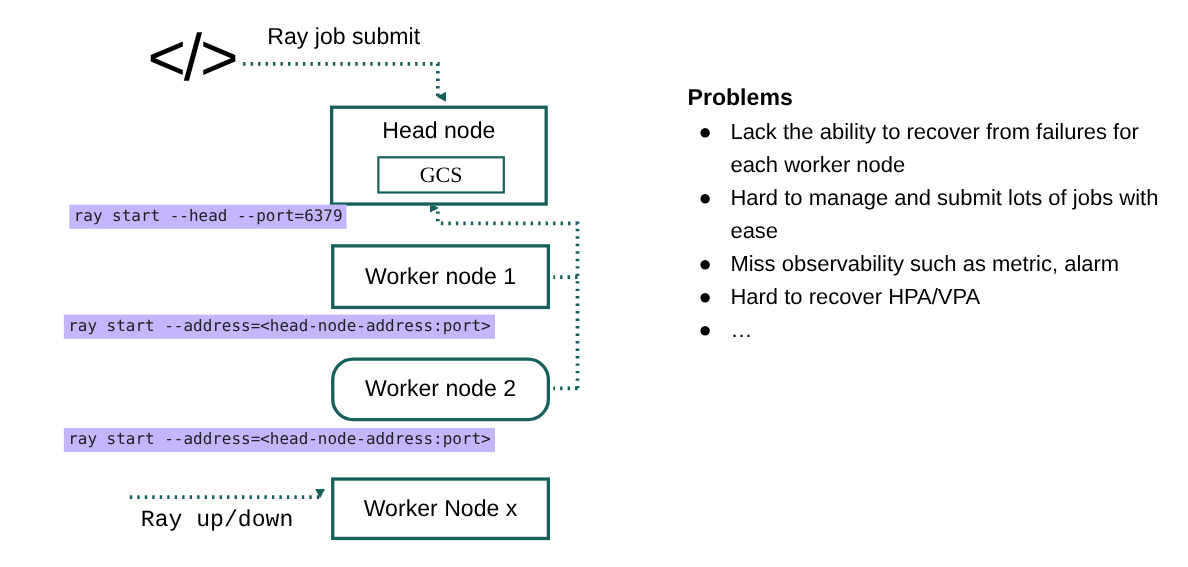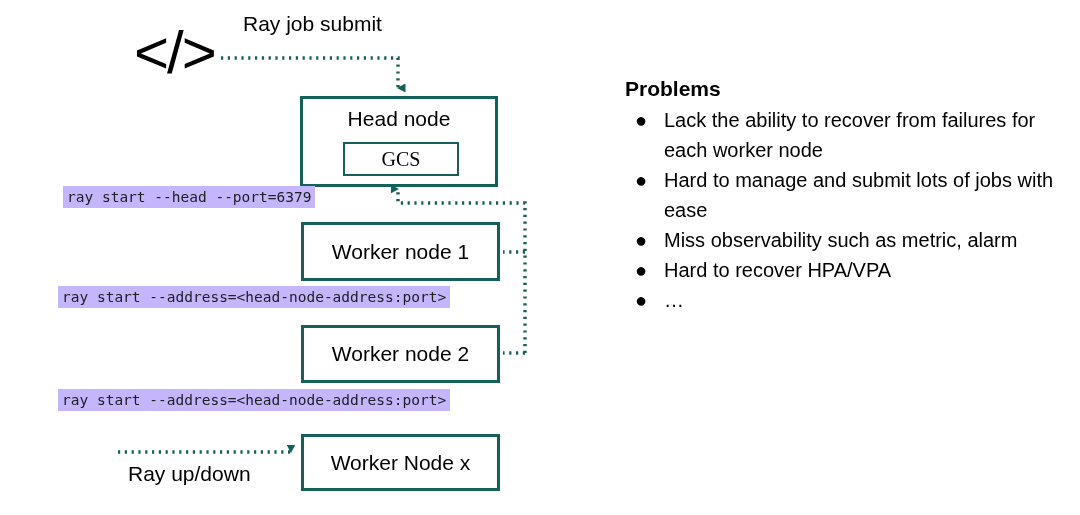--- a/index.html
+++ b/index.html
@@ -34,43 +34,43 @@
   }
   #head-node{left:300px;top:96px;width:198px;height:91px;
     flex-direction:column;justify-content:flex-start;padding-top:8px;}
   #gcs-box{
     position:absolute;left:40px;top:43px;width:116px;height:34px;
     box-sizing:border-box;background:#fff;border:2px solid #16605c;
     display:flex;align-items:center;justify-content:center;
   }
   #gcs-box .node-label{font-size:20px;font-family:Liberation Serif, serif;}
   #worker-node-1{left:301px;top:222px;width:199px;height:59px;}
-  #worker-node-2{left:301px;top:325px;width:199px;height:58px;}
+  #worker-node-2{left:301px;top:325px;width:199px;height:58px;border-radius:20px;}
   #worker-node-x{left:301px;top:434px;width:199px;height:57px;}
 
   
   .code-chip{
     position:absolute;
     background:#c4b5fd;
     color:#202124;
     font-family:"DejaVu Sans Mono","Liberation Mono",monospace;
     font-size:14.5px;
     line-height:20px;
     white-space:pre;
     padding:1px 4px;
     box-sizing:border-box;
   }
   #code-head{left:63px;top:186px;}
   #code-w1{left:58px;top:286px;}
   #code-w2{left:58px;top:389px;}
 
   
   .plain{position:absolute;white-space:nowrap;}
-  #ray-job-submit-label{left:243px;top:11px;font-size:21px;line-height:26px;}
-  #ray-updown-label{left:128px;top:461px;font-size:21px;line-height:26px;}
+  #ray-job-submit-label{left:243px;top:21px;font-size:21px;line-height:26px;}
+  #ray-updown-label{left:128px;top:461px;font-size:21px;line-height:26px;font-family:Liberation Mono, monospace;}
 
   
   #code-glyph{
     position:absolute;left:134px;top:22px;width:80px;height:62px;
     font-size:60px;line-height:62px;font-weight:500;
     font-family:"Liberation Sans",sans-serif;
     letter-spacing:-2px;
     color:#000;
   }
 

